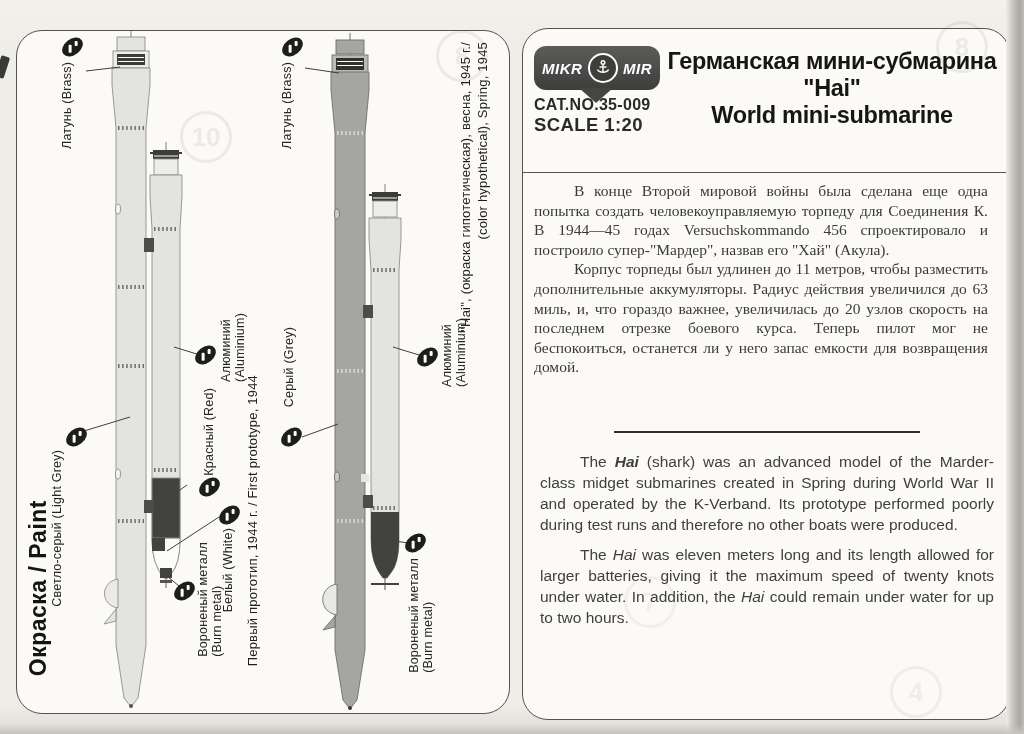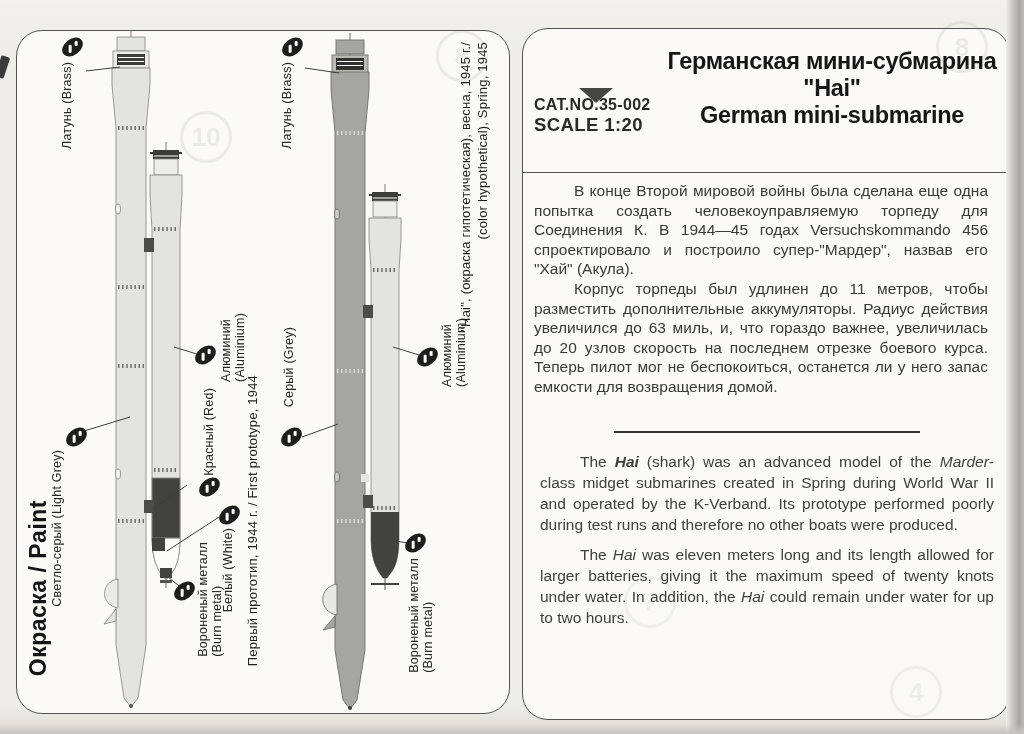--- a/index.html
+++ b/index.html
@@ -47,21 +47,21 @@
   .logo-word{color:#fff;font-weight:bold;font-style:italic;font-size:15px;letter-spacing:.5px;}
   .logo-emblem{width:30px;height:30px;border-radius:50%;background:#3d3d3b;border:2px solid #fff;
     box-sizing:border-box;display:flex;align-items:center;justify-content:center;}
   .catno{position:absolute;left:534px;top:96px;font-weight:bold;font-size:16px;color:#2a2a28;letter-spacing:.3px;}
   .scale{position:absolute;left:534px;top:114px;font-weight:bold;font-size:18.5px;color:#2a2a28;letter-spacing:.4px;}
   .title-block{position:absolute;left:660px;top:48px;width:344px;text-align:center;color:#161614;}
   .title-line{font-weight:bold;font-size:23.5px;line-height:27px;letter-spacing:-.3px;}
   .hdr-sep{position:absolute;left:523px;top:172px;width:485px;border-top:1.4px solid #55534f;}
 
   .ru-text{position:absolute;left:534px;top:181px;width:454px;font-size:15.5px;line-height:19.6px;
-    text-align:justify;color:#3a3a38;}
+    text-align:justify;color:#3a3a38;font-family:Liberation Serif, serif;}
   .ru-text p{margin:0;text-indent:40px;}
   .mid-divider{position:absolute;left:614px;top:431px;width:306px;border-top:2px solid #2e2e2c;}
   .en-text{position:absolute;left:540px;top:451px;width:454px;font-size:15.5px;line-height:21px;
     text-align:justify;color:#3f3f3d;}
   .en-text p{margin:0 0 9px 0;text-indent:40px;}
 </style>
 </head>
 <body>
 
 <div class="sheet">
@@ -206,41 +206,55 @@
   <div class="vlabel" style="left:440px;top:318px;">Алюминий
 (Aluminium)</div>
 
   <span class="paint-icon" style="left:404px;top:535px;"></span>
   <div class="vlabel" style="left:407px;top:558px;">Вороненый металл
 (Burn metal)</div>
 
   <div class="vlabel vcaption" style="left:459px;top:42px;">"Hai", (окраска гипотетическая), весна, 1945 г./</div>
   <div class="vlabel vcaption" style="left:476px;top:42px;">(color hypothetical), Spring, 1945</div>
 
+  <div class="logo-banner">
+    <span class="logo-word">MIKR</span>
+    <span class="logo-emblem">
+      <svg width="20" height="20" viewBox="0 0 20 20">
+          <g stroke="#fff" stroke-width="1.4" fill="none">
+        <circle cx="10" cy="4.5" r="1.8"></circle>
+            <line x1="10" y1="6.5" x2="10" y2="15"></line>
+        <path d="M4.5,11.5 C5.5,15 14.5,15 15.5,11.5"></path>
+            <line x1="6.5" y1="9" x2="13.5" y2="9"></line>
+      </g>
+        </svg>
+    </span>
+    <span class="logo-word">MIR</span>
+  </div>
   <div class="logo-tail"></div>
 
-  <div class="catno">CAT.NO.35-002</div>
+  <div class="catno">CAT.NO.35-009</div>
   <div class="scale">SCALE 1:20</div>
 
   <div class="title-block">
     <div class="title-line">Германская мини-субмарина</div>
     <div class="title-line">"Hai"</div>
-    <div class="title-line">German mini-submarine</div>
+    <div class="title-line">World mini-submarine</div>
   </div>
 
   <div class="hdr-sep"></div>
 
   <div class="ru-text">
     <p>В конце Второй мировой войны была сделана еще одна попытка создать человекоуправляемую торпеду для Соединения К. В 1944—45 годах Versuchskommando 456 спроектировало и построило супер-"Мардер", назвав его "Хай" (Акула).</p>
     <p>Корпус торпеды был удлинен до 11 метров, чтобы разместить дополнительные аккумуляторы. Радиус действия увеличился до 63 миль, и, что гораздо важнее, увеличилась до 20 узлов скорость на последнем отрезке боевого курса. Теперь пилот мог не беспокоиться, останется ли у него запас емкости для возвращения домой.</p>
   </div>
 
   <div class="mid-divider"></div>
 
   <div class="en-text">
-    <p><span>The </span><span style="font-weight: bold; font-style: italic;">Hai</span><span> (shark) was an advanced model of the </span><span style="font-style: italic;">Marder</span><span>-class midget submarines created in Spring during World War II and operated by the K-Verband. Its prototype performed poorly during test runs and therefore no other boats were produced.</span></p>
+    <p><span>The </span><span style="font-weight: bold; font-style: italic;">Hai</span><span> (shark) was an advanced model of the </span><span style="">Marder</span><span>-class midget submarines created in Spring during World War II and operated by the K-Verband. Its prototype performed poorly during test runs and therefore no other boats were produced.</span></p>
     <p><span>The </span><span style="font-style: italic;">Hai</span><span> was eleven meters long and its length allowed for larger batteries, giving it the maximum speed of twenty knots under water. In addition, the </span><span style="font-style: italic;">Hai</span><span> could remain under water for up to two hours.</span></p>
   </div>
 
   <div class="pen-mark"></div>
   <div class="edge-right"></div>
   <div class="edge-bottom"></div>
 </div>
 
 </body></html>

